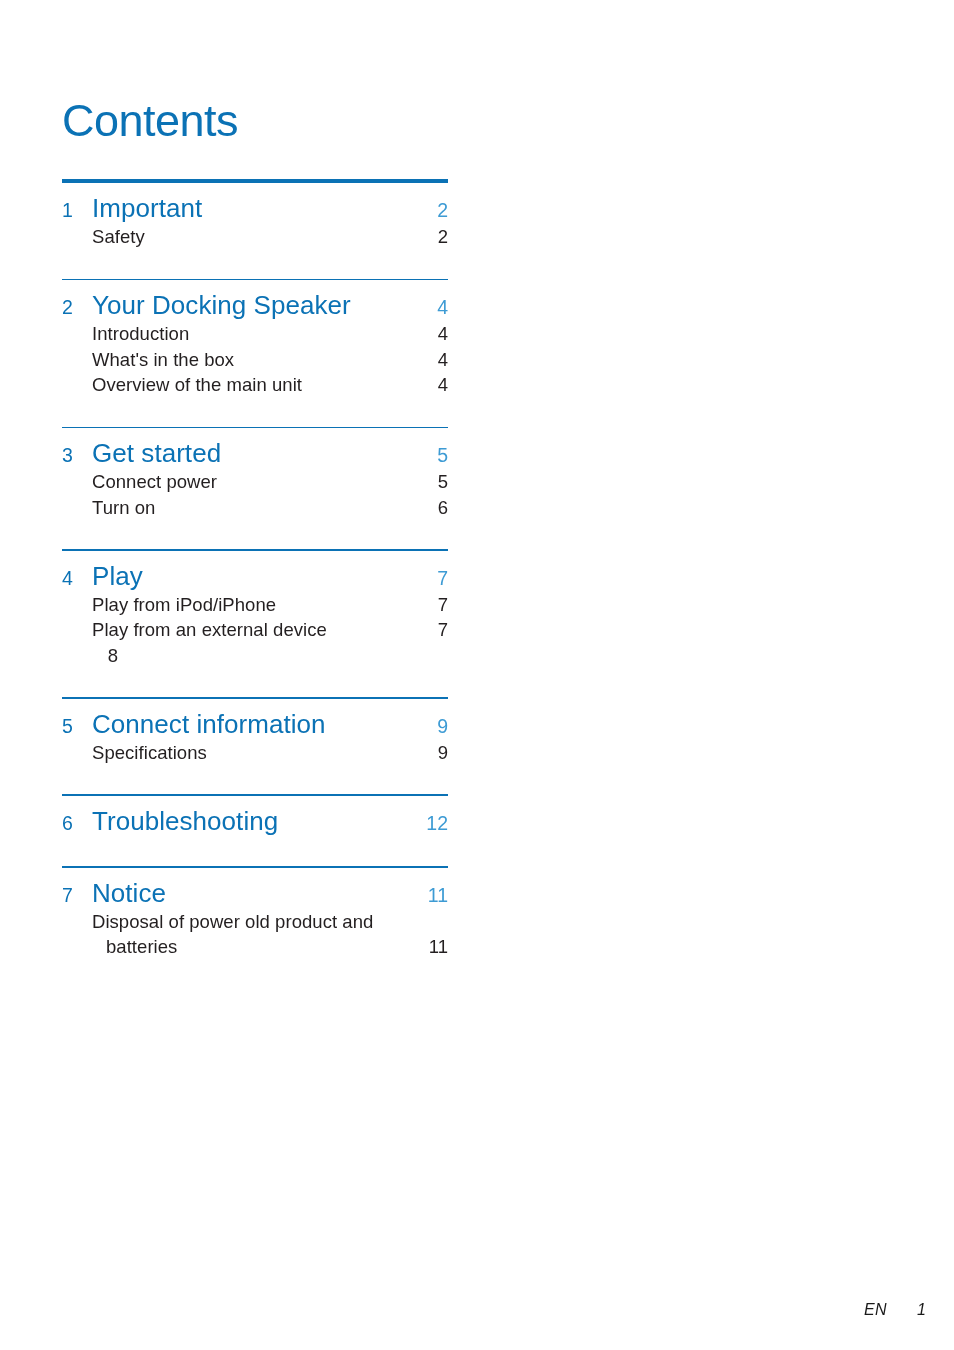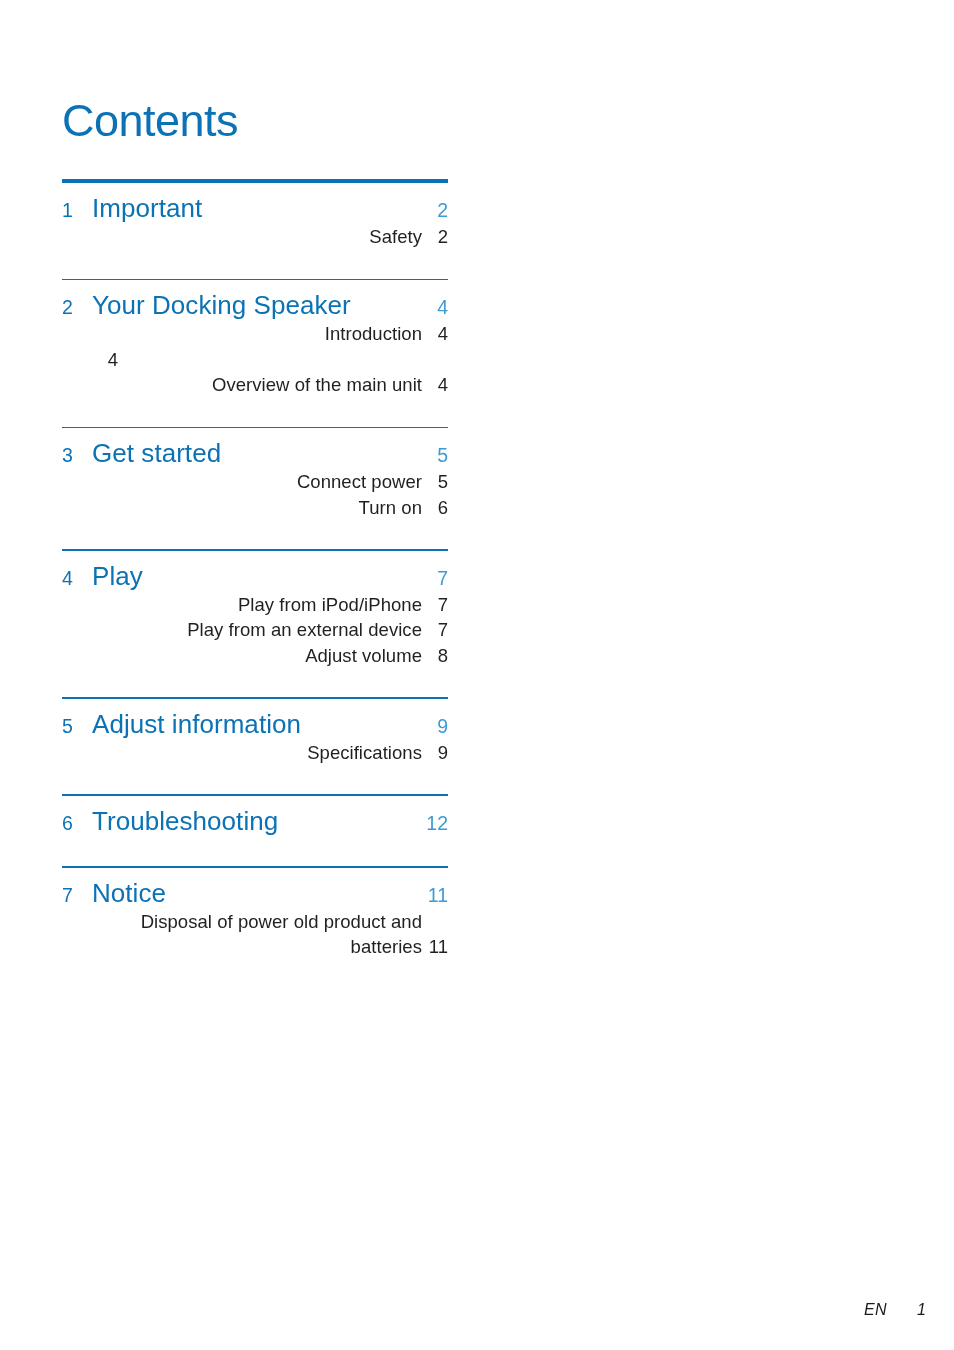--- a/index.html
+++ b/index.html
@@ -105,21 +105,20 @@
   
   .row.sub .num {
     width: 30px;
     flex: 0 0 30px;
   }
   .row.sub .label {
     font-size: 18.5px;
     line-height: 25.5px;
     color: #231f20;
     letter-spacing: 0.05px;
-    text-align: right;
   }
   .row.sub .pg {
     font-size: 18.5px;
     line-height: 25.5px;
     color: #231f20;
   }
 
   
   .row.sub.wrap {
     align-items: flex-end;
@@ -191,20 +190,21 @@
         <span class="label">Your Docking Speaker</span>
         <span class="pg">4</span>
       </div>
       <div class="row sub">
         <span class="num"></span>
         <span class="label">Introduction</span>
         <span class="pg">4</span>
       </div>
       <div class="row sub">
         <span class="num"></span>
+        <span class="label">What's in the box</span>
         <span class="pg">4</span>
       </div>
       <div class="row sub">
         <span class="num"></span>
         <span class="label">Overview of the main unit</span>
         <span class="pg">4</span>
       </div>
       <div class="sec-gap"></div>
     </div>
 
@@ -240,31 +240,30 @@
         <span class="label">Play from iPod/iPhone</span>
         <span class="pg">7</span>
       </div>
       <div class="row sub">
         <span class="num"></span>
         <span class="label">Play from an external device</span>
         <span class="pg">7</span>
       </div>
       <div class="row sub">
         <span class="num"></span>
-        <span class="label">Adjust volume</span>
         <span class="pg">8</span>
       </div>
       <div class="sec-gap"></div>
     </div>
 
     <div class="toc-section">
       <div class="rule"></div>
       <div class="row head">
         <span class="num">5</span>
-        <span class="label">Adjust information</span>
+        <span class="label">Connect information</span>
         <span class="pg">9</span>
       </div>
       <div class="row sub">
         <span class="num"></span>
         <span class="label">Specifications</span>
         <span class="pg">9</span>
       </div>
       <div class="sec-gap"></div>
     </div>
 

